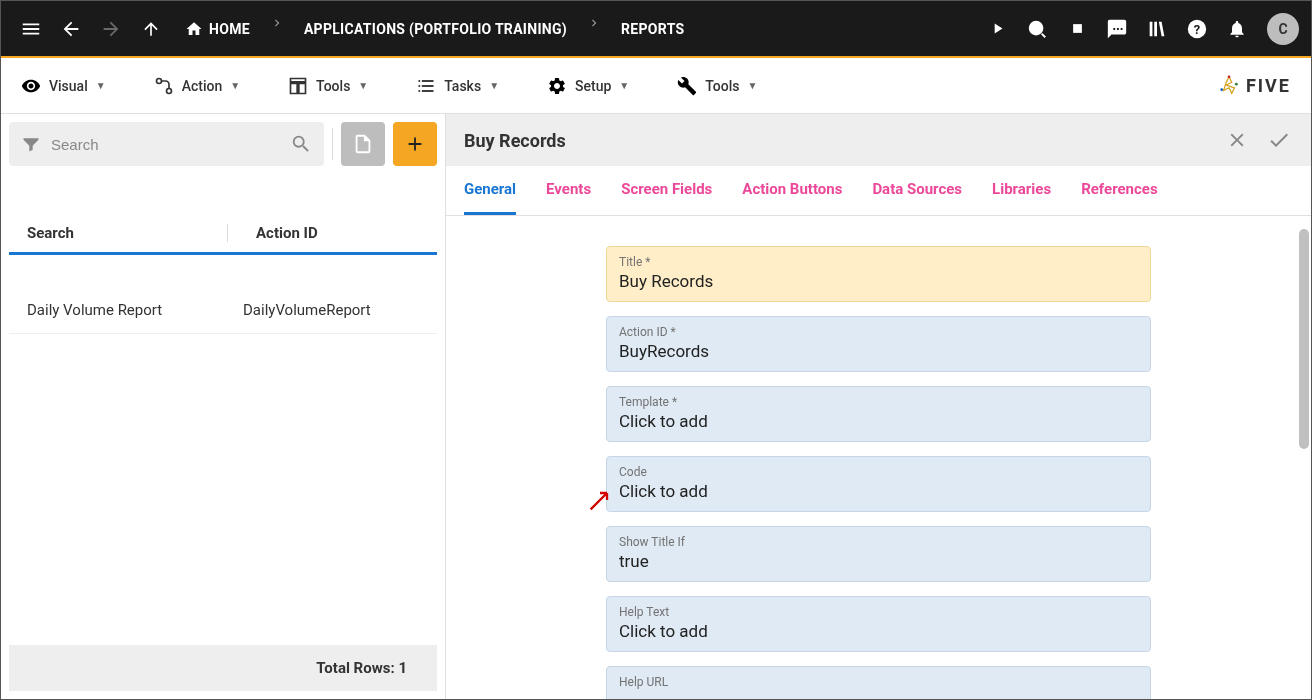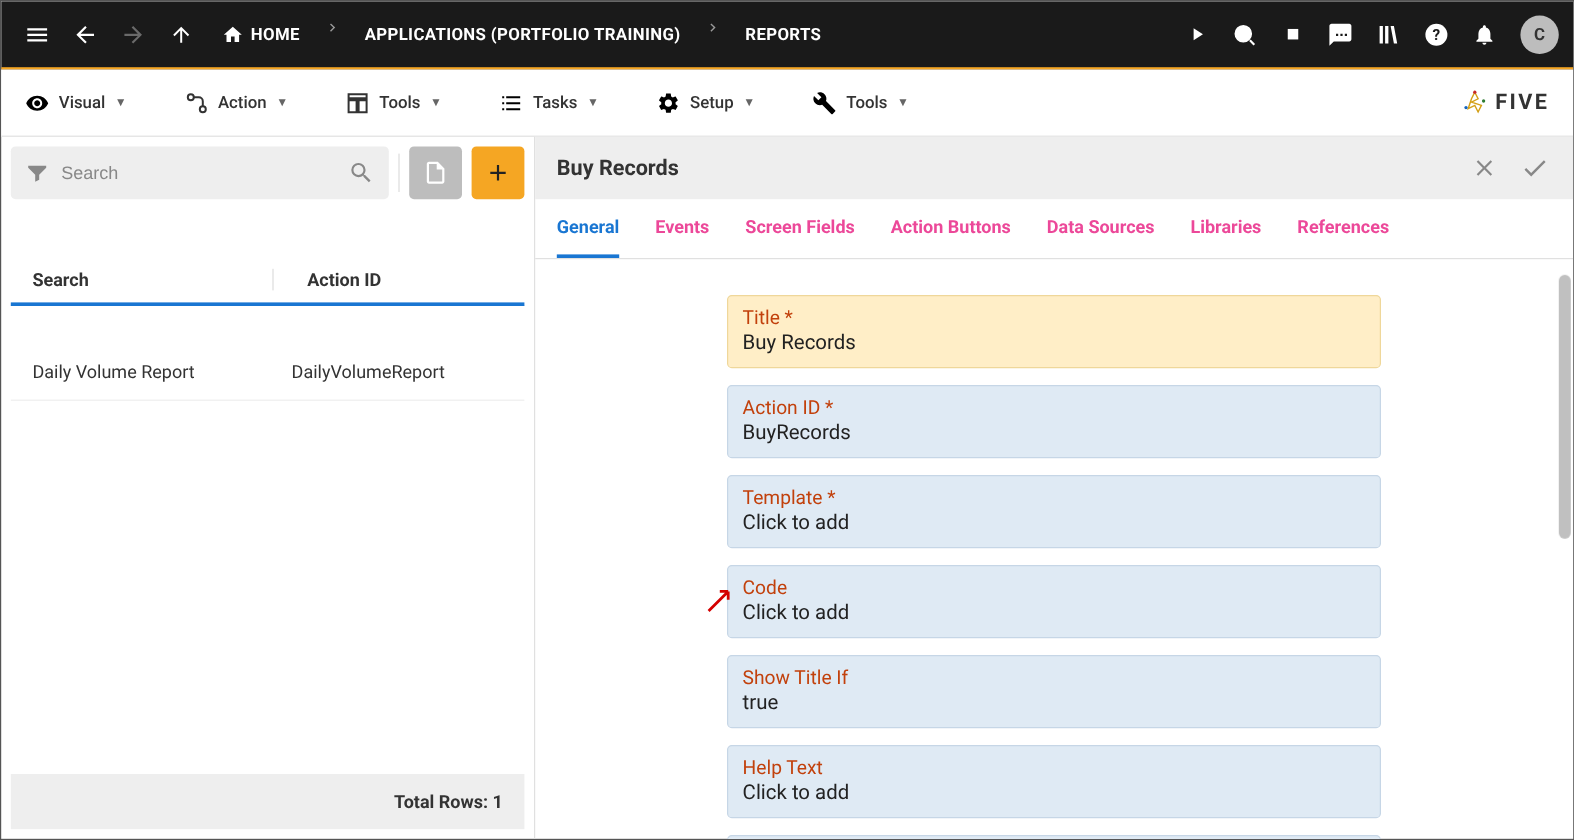--- a/index.html
+++ b/index.html
@@ -37,37 +37,37 @@
 
 .table-header { display: flex; margin-top: 14px; padding: 12px 18px; font-weight: 700; font-size: 15px; border-bottom: 1px solid #e0e0e0; position: relative; }
 .th-title { width: 200px; }
 .th-aid { border-left: 1px solid #ddd; padding-left: 28px; }
 .active-underline { position: absolute; left: 0; right: 0; bottom: -1px; height: 3px; background: #1976d2; }
 
 .row { display: flex; padding: 14px 18px; border-bottom: 1px solid #eee; cursor: pointer; font-size: 15px;}
 .row .c1 { width: 200px; }
 .row .c2 { padding-left: 16px; }
 
-.total-row { margin-top: auto; background: #eeeeee; padding: 14px 18px; text-align: right; font-weight: 700; font-size: 15px; }
+.total-row { margin-top: auto; background: #eeeeee; padding: 14px 30px; text-align: right; font-weight: 700; font-size: 15px; }
 
 
 .rightpanel { flex: 1; display: flex; flex-direction: column; border-left: 1px solid #e0e0e0;}
 .rp-header { height: 52px; background: #eeeeee; display: flex; align-items: center; padding: 0 18px; }
 .rp-title { font-weight: 700; font-size: 18px; }
 .rp-actions { margin-left: auto; display: flex; gap: 14px; }
 .rp-act { width: 28px; height: 28px; color: #777; cursor: pointer; display: flex; align-items: center; justify-content: center; }
 
 .tabs { display: flex; gap: 30px; padding: 0 18px; border-bottom: 1px solid #e0e0e0; }
 .tab { padding: 14px 0; font-weight: 700; color: #ec4899; cursor: pointer; font-size: 15px; }
 .tab.active { color: #1976d2; border-bottom: 3px solid #1976d2; }
 
 .form-area { flex: 1; overflow-y: auto; padding: 30px 160px 20px 160px; display: flex; flex-direction: column; gap: 14px; position: relative;}
 .field { background: #dfeaf4; border: 1px solid #c6d6e6; border-radius: 4px; padding: 8px 12px 10px 12px; cursor: pointer; }
 .field.hl { background: #ffeec7; border-color: #efd79a; }
-.field-label { font-size: 16px; color: #c2410c; margin-bottom: 2px; }
+.field-label { font-size: 12px; color: #737373; margin-bottom: 2px; }
 .field-value { font-size: 17px; color: #222; }
 
 .annot-arrow { position: absolute; left:140px; top:270px; pointer-events:none; }
 .scroll-thumb { position: absolute; right: 2px; top: 228px; width: 10px; height: 220px; background: #c0c0c0; border-radius: 5px; }
 
 svg { display: block; }
 </style>
 </head>
 <body>
 

